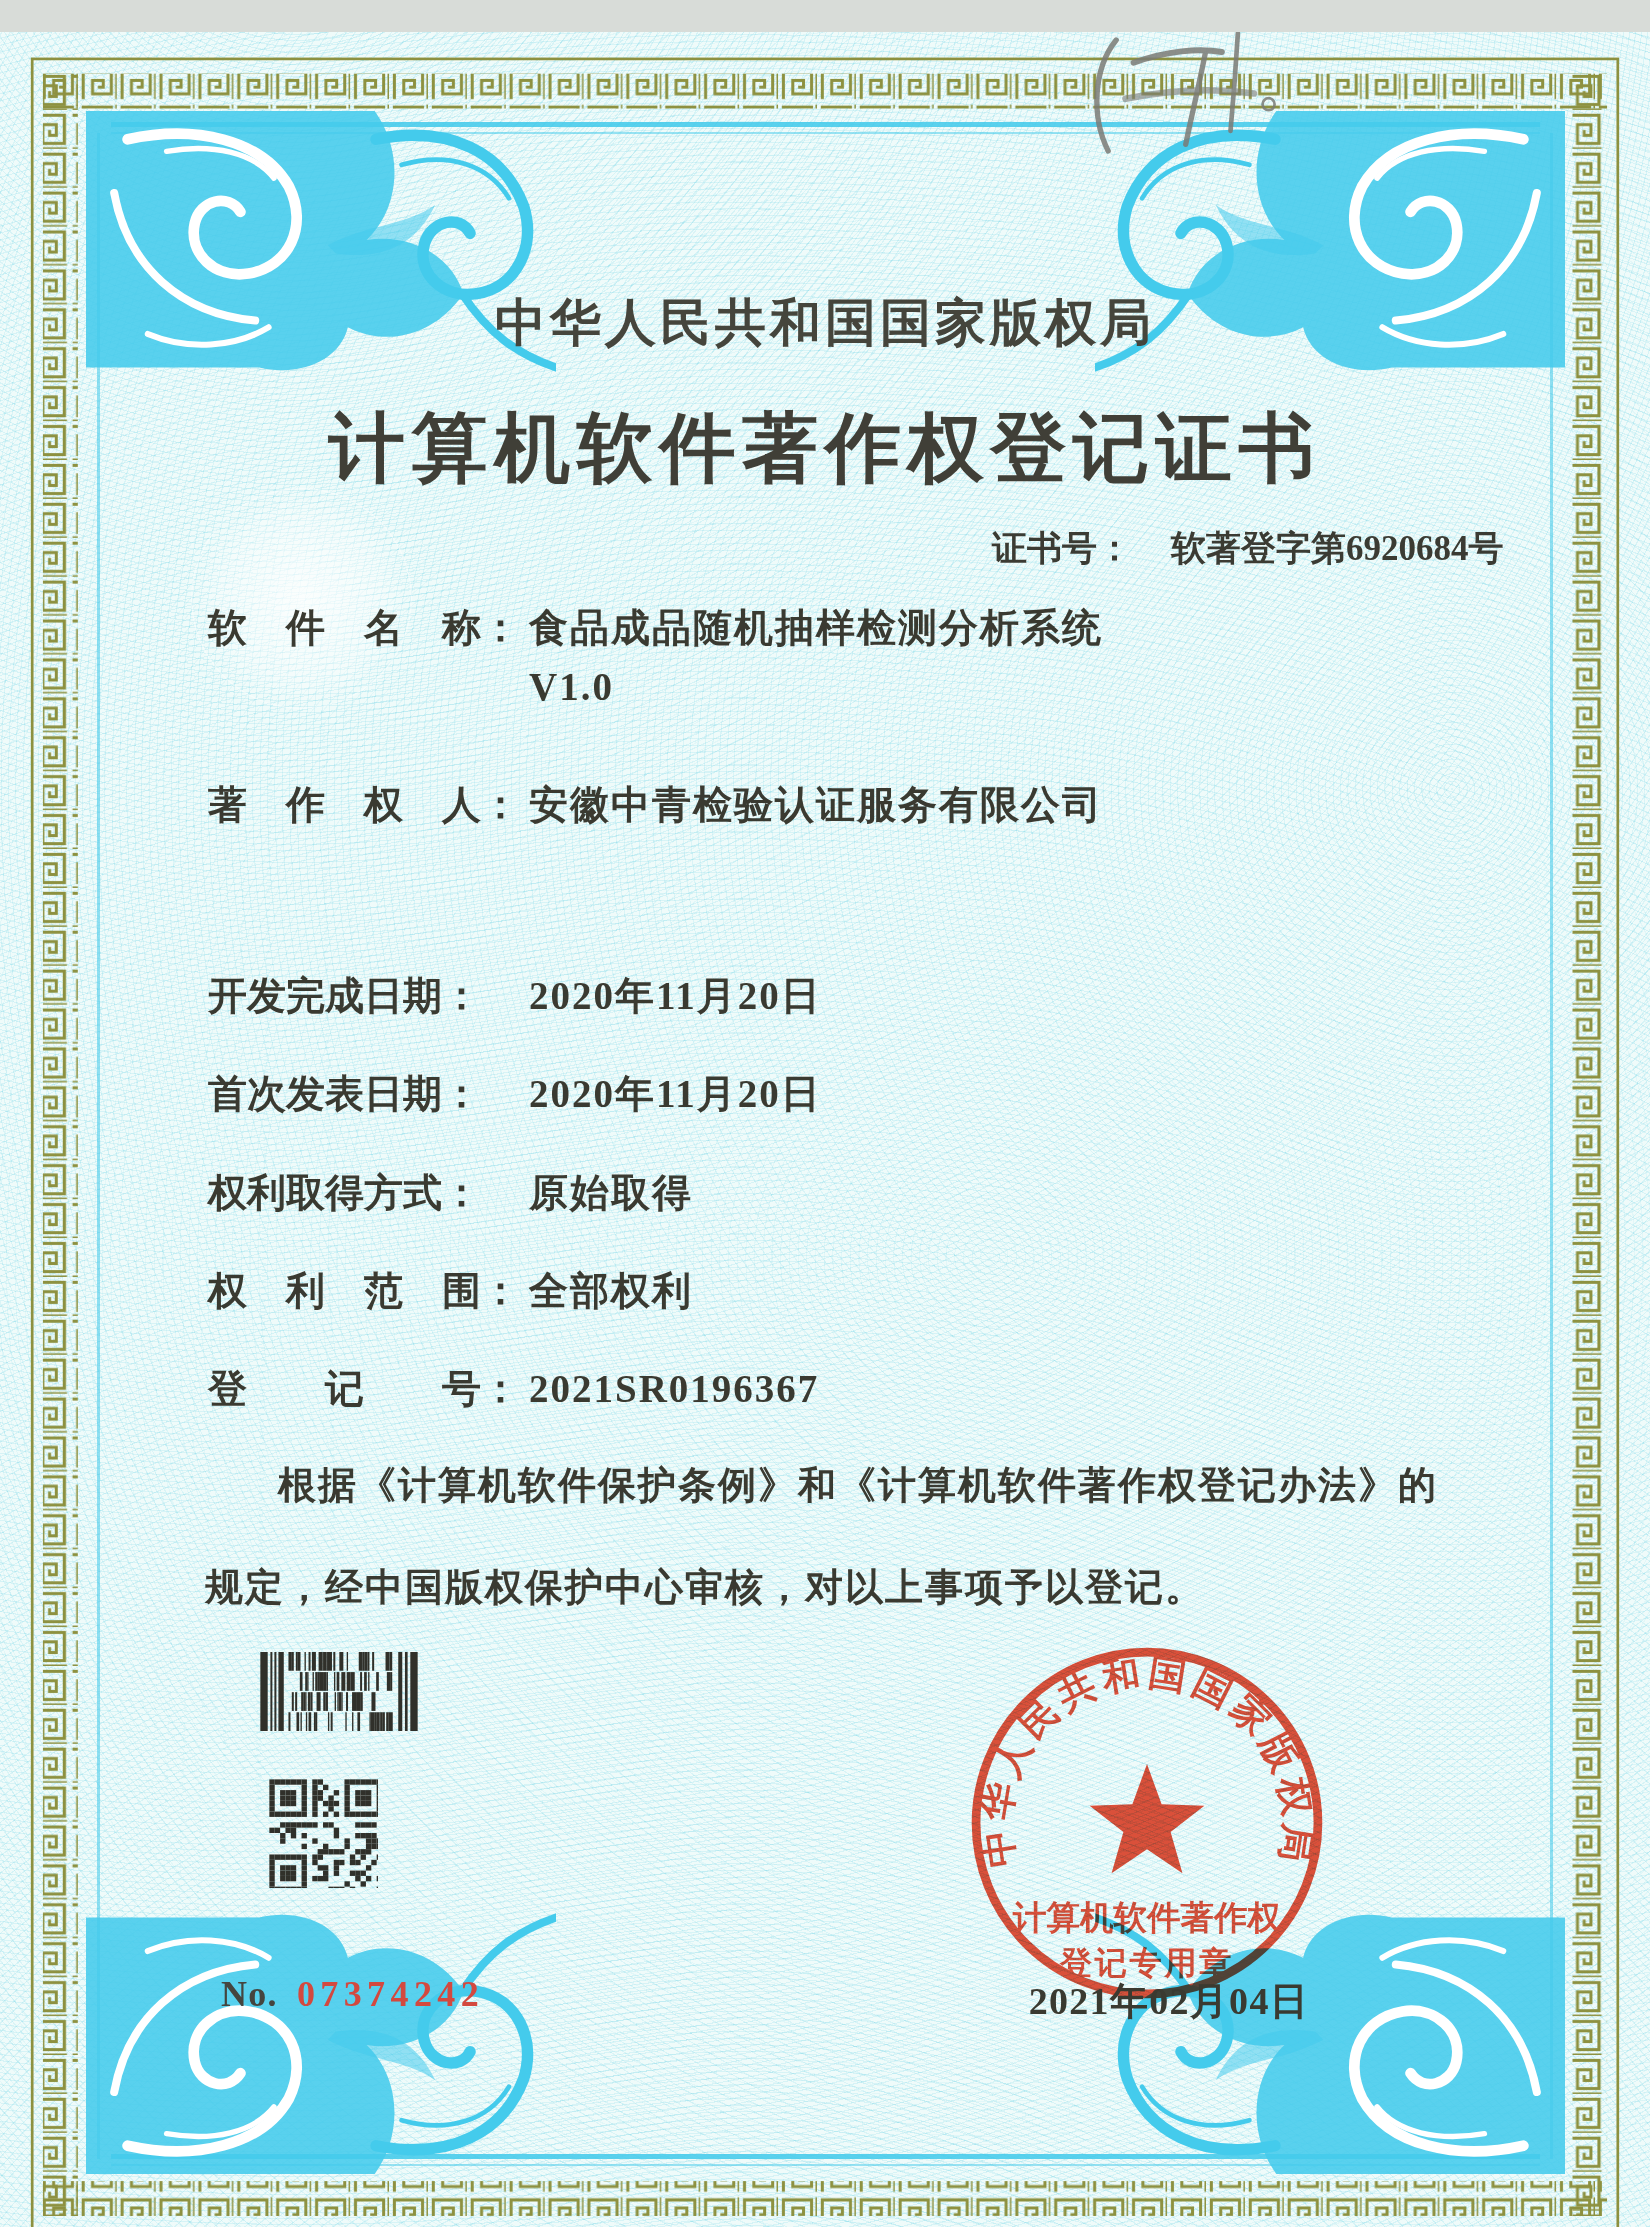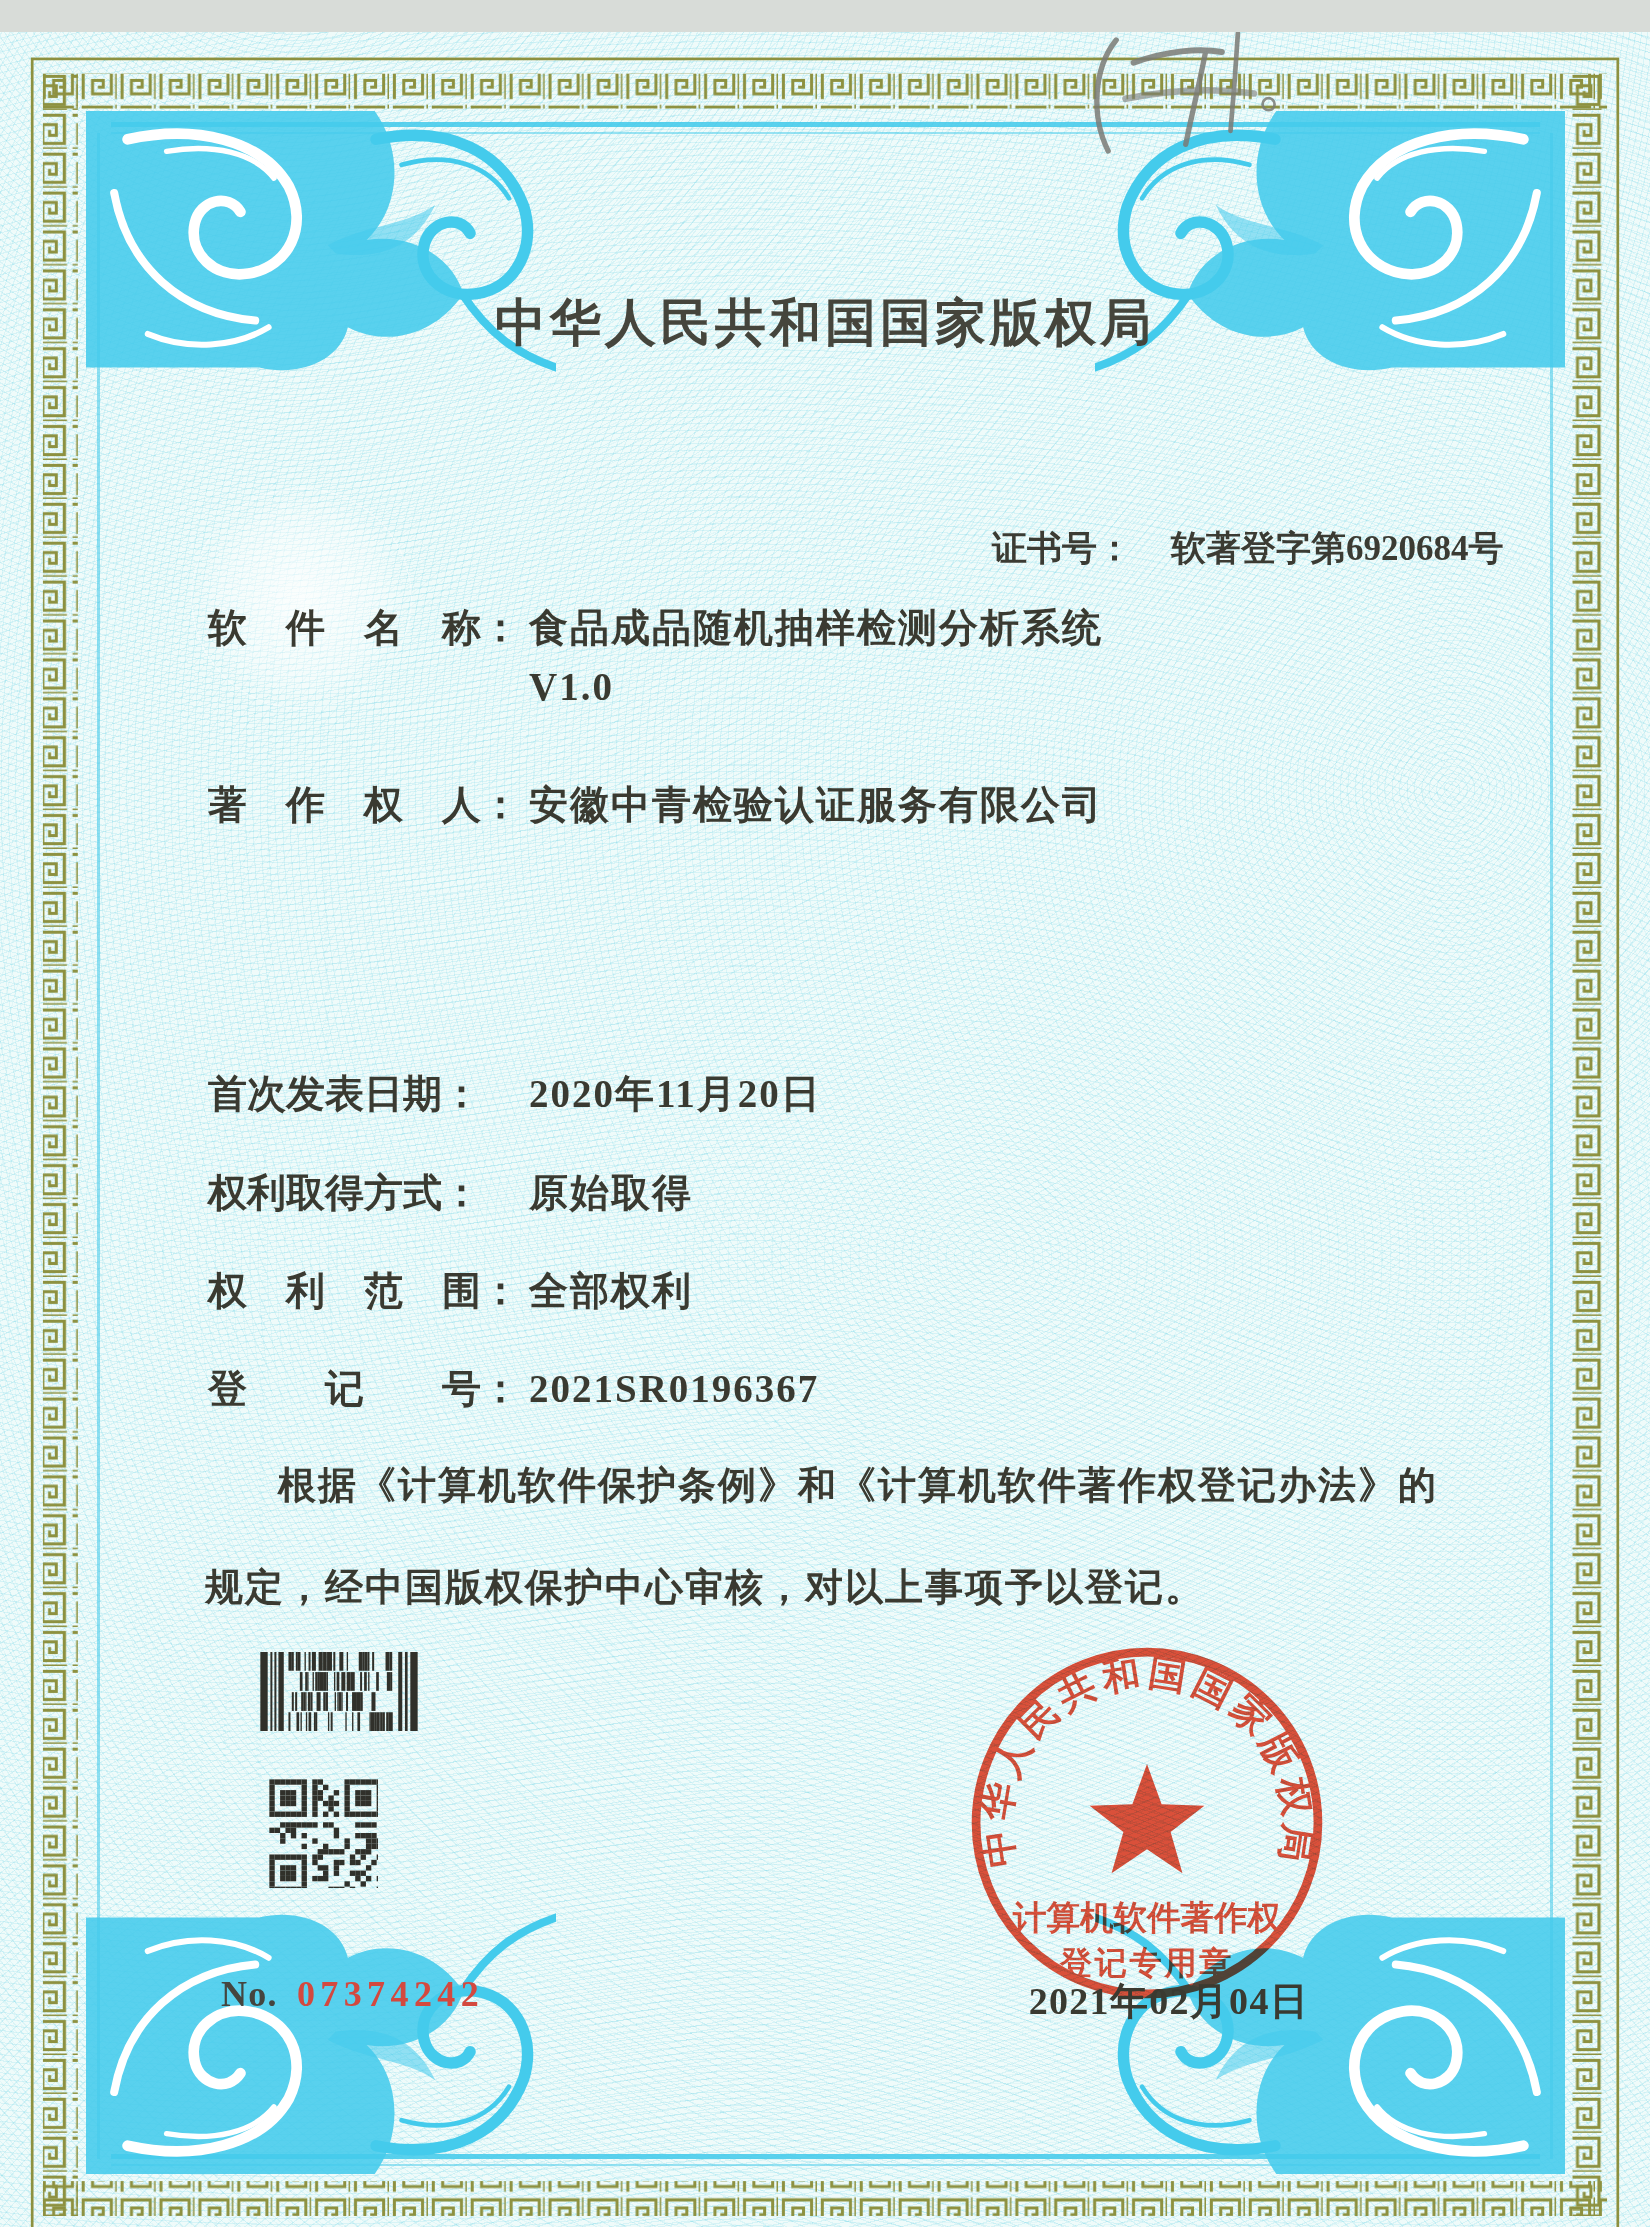--- a/index.html
+++ b/index.html
@@ -99,31 +99,35 @@
     <rect x="48" y="40" width="2364" height="3240" fill="none" stroke="#8d9140" stroke-width="4"></rect>
     <rect x="64" y="62" width="2332" height="52" fill="url(#gkH)"></rect>
     <rect x="64" y="3204" width="2332" height="52" fill="url(#gkH)"></rect>
     <rect x="64" y="62" width="52" height="3194" fill="url(#gkV)"></rect>
     <rect x="2344" y="62" width="52" height="3194" fill="url(#gkV)"></rect>
   </svg>
 
   <div class="emboss"></div>
 
   <div class="abs authority">中华人民共和国国家版权局</div>
+  <div class="abs cert-title">计算机软件著作权登记证书</div>
 
   <div class="abs certno-line">
     <span>证书号：</span><span class="gap"></span><span>软著登字第6920684号</span>
   </div>
 
   <div class="frow" style="top:569px">
     <div><span class="lab">软　件　名　称：</span><span class="val">食品成品随机抽样检测分析系统</span></div>
     <div class="v2">V1.0</div>
   </div>
   <div class="frow" style="top:746px">
     <span class="lab">著　作　权　人：</span><span class="val">安徽中青检验认证服务有限公司</span>
+  </div>
+  <div class="frow" style="top:937px">
+    <span class="lab">开发完成日期：</span><span class="val">2020年11月20日</span>
   </div>
   <div class="frow" style="top:1035px">
     <span class="lab">首次发表日期：</span><span class="val">2020年11月20日</span>
   </div>
   <div class="frow" style="top:1232px">
     <span class="lab">权　利　范　围：</span><span class="val">全部权利</span>
   </div>
   <div class="frow" style="top:1134px">
     <span class="lab">权利取得方式：</span><span class="val">原始取得</span>
   </div>

